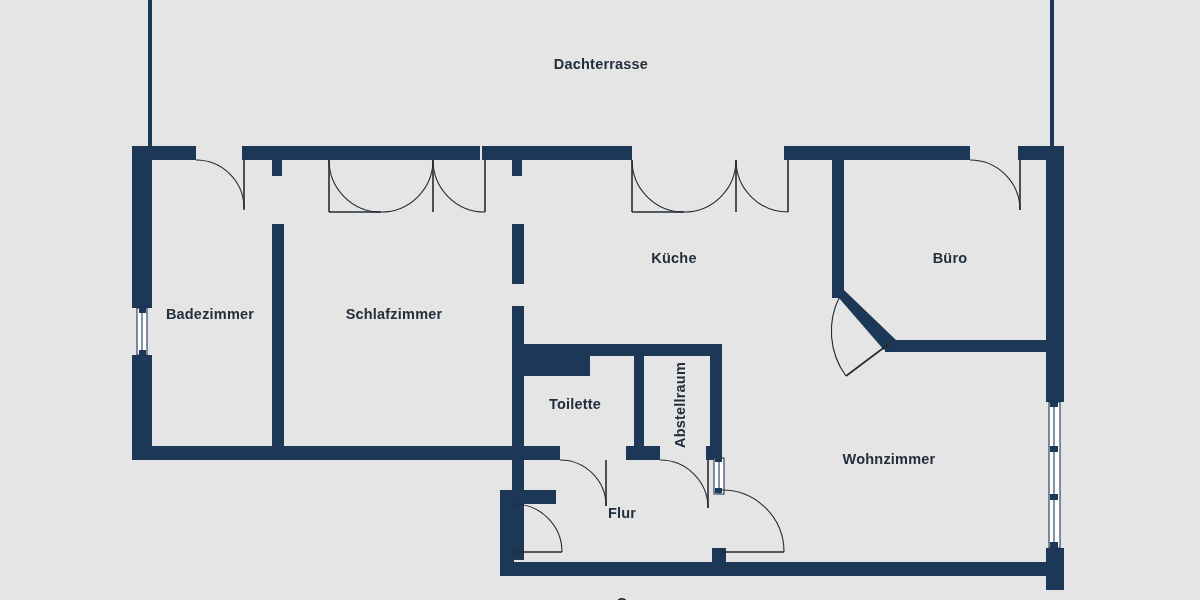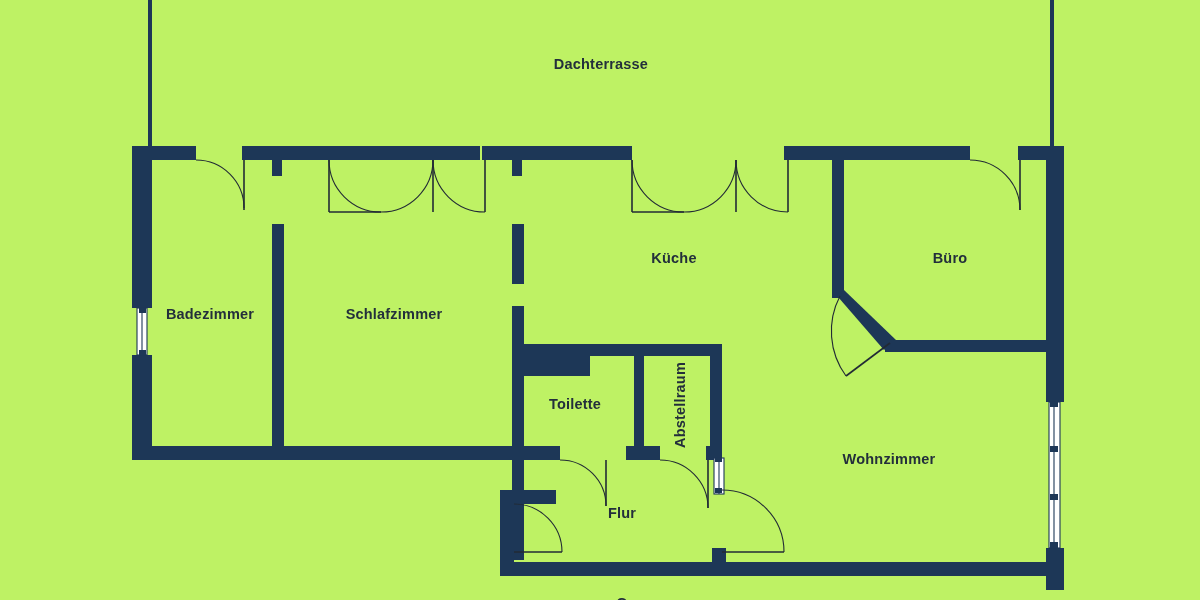--- a/index.html
+++ b/index.html
@@ -7,21 +7,21 @@
     padding: 0;
     background: #ffffff;
   }
   body {
     font-family: "Liberation Sans", sans-serif;
   }
   #plan-wrap {
     position: relative;
     width: 1200px;
     height: 600px;
-    background: #bef264;
+    background: #e5e5e5;
     overflow: hidden;
     text-align: center;
   }
   svg#floorplan {
     display: block;
     width: 1200px;
     height: 600px;
   }
   .wall { fill: #1d3757; }
   .door-arc { stroke: #222b35; stroke-width: 1.1; fill: none; }

